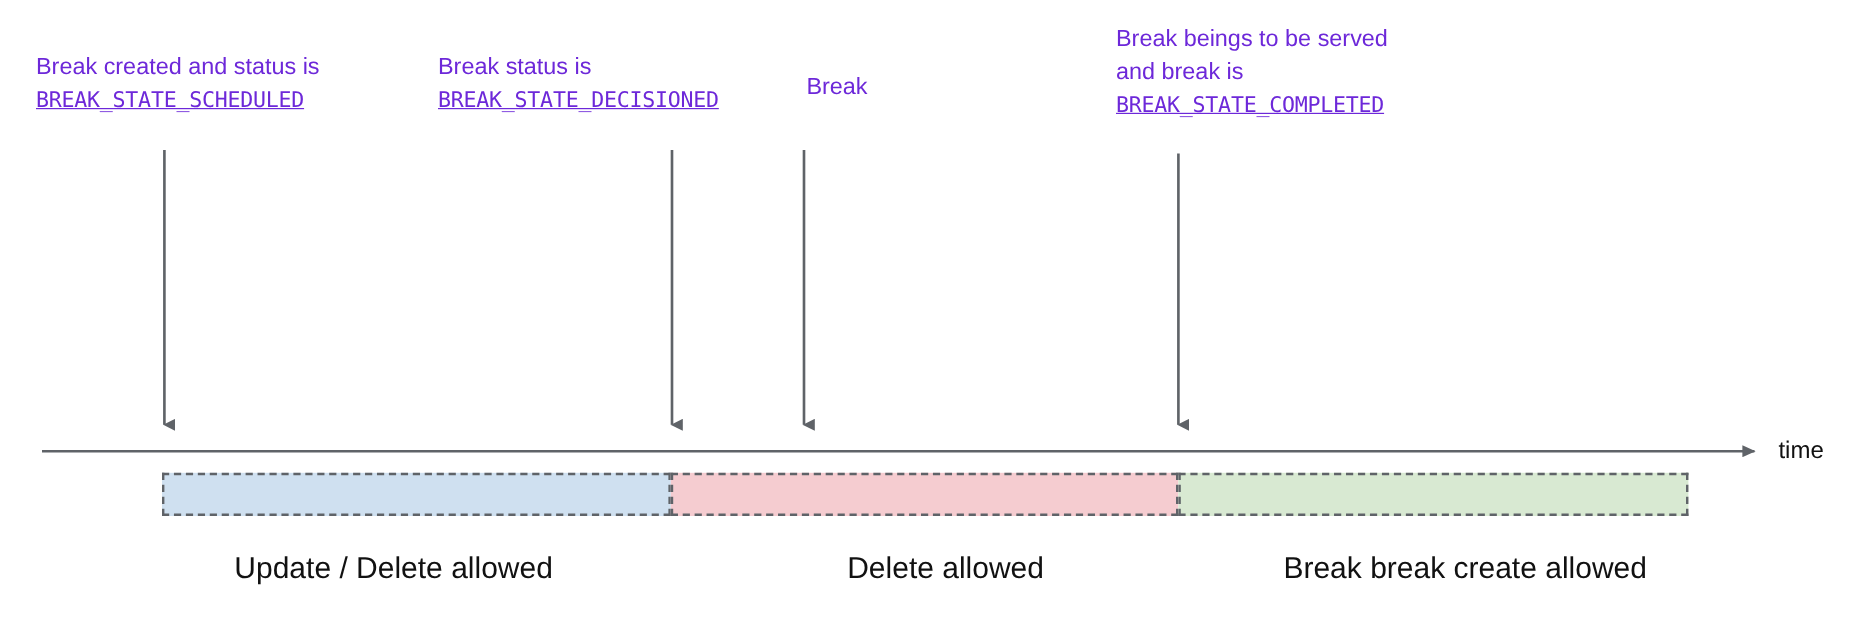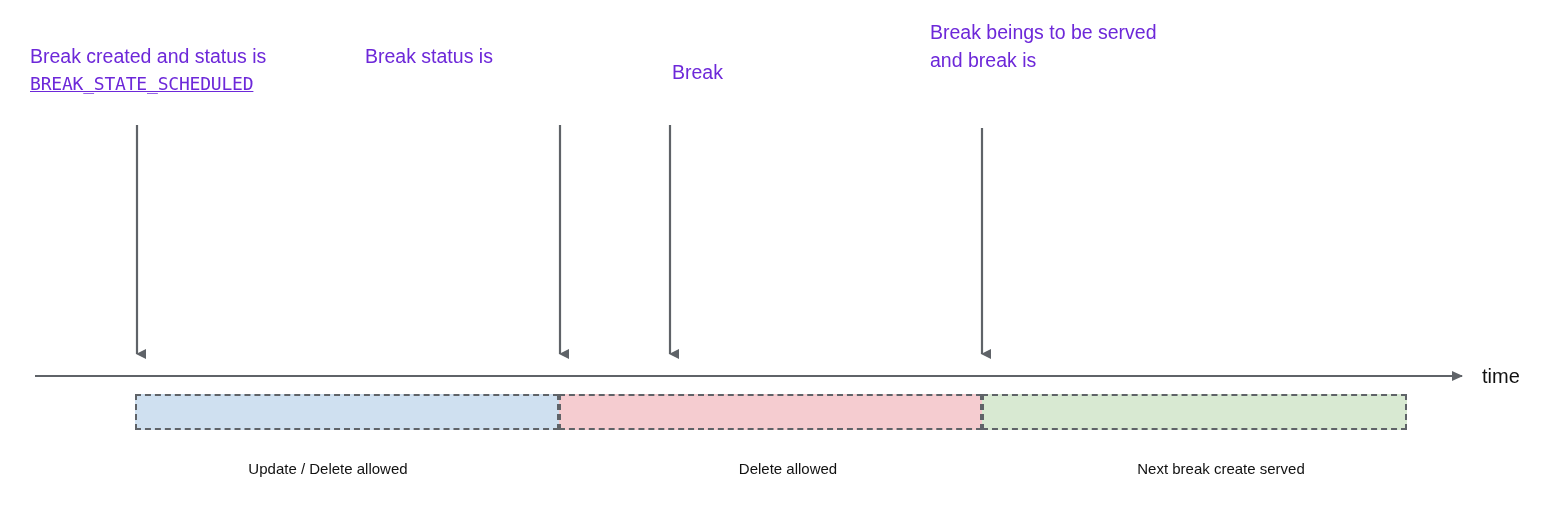--- a/index.html
+++ b/index.html
@@ -50,21 +50,21 @@
     left: 1482px;
     top: 365px;
     font-size: 20px;
     font-family: "Liberation Sans", sans-serif;
     color: #111111;
   }
 
   .caption {
     position: absolute;
     top: 460px;
-    font-size: 15px;
+    font-size: 25px;
     font-family: "Liberation Sans", sans-serif;
     color: #111111;
     text-align: center;
     white-space: nowrap;
     transform: translateX(-50%);
   }
   .cap-1 { left: 328px; }
   .cap-2 { left: 776px; margin-left: 12px; }
   .cap-3 { left: 1221px; }
 
@@ -100,32 +100,34 @@
   <line x1="982" y1="128" x2="982" y2="354" stroke="#5f6368" stroke-width="2.2" marker-end="url(#arrowDown)"></line>
 </svg>
 
 <div class="annotation ann-1">
   <span class="line sans">Break created and status is</span>
   <span class="line mono">BREAK_STATE_SCHEDULED</span>
 </div>
 
 <div class="annotation ann-2">
   <span class="line sans">Break status is</span>
+  <span class="line mono">BREAK_STATE_DECISIONED</span>
 </div>
 
 <div class="annotation ann-3">
   <span class="line sans">Break</span>
 </div>
 
 <div class="annotation ann-4">
   <span class="line sans">Break beings to be served</span>
   <span class="line sans">and break is</span>
+  <span class="line mono">BREAK_STATE_COMPLETED</span>
 </div>
 
 <div class="axis-label">time</div>
 
 <div class="seg seg-1"></div>
 <div class="seg seg-2"></div>
 <div class="seg seg-3"></div>
 
 <div class="caption cap-1">Update / Delete allowed</div>
 <div class="caption cap-2">Delete allowed</div>
-<div class="caption cap-3">Next break create served</div>
+<div class="caption cap-3">Break break create allowed</div>
 
 </body></html>

